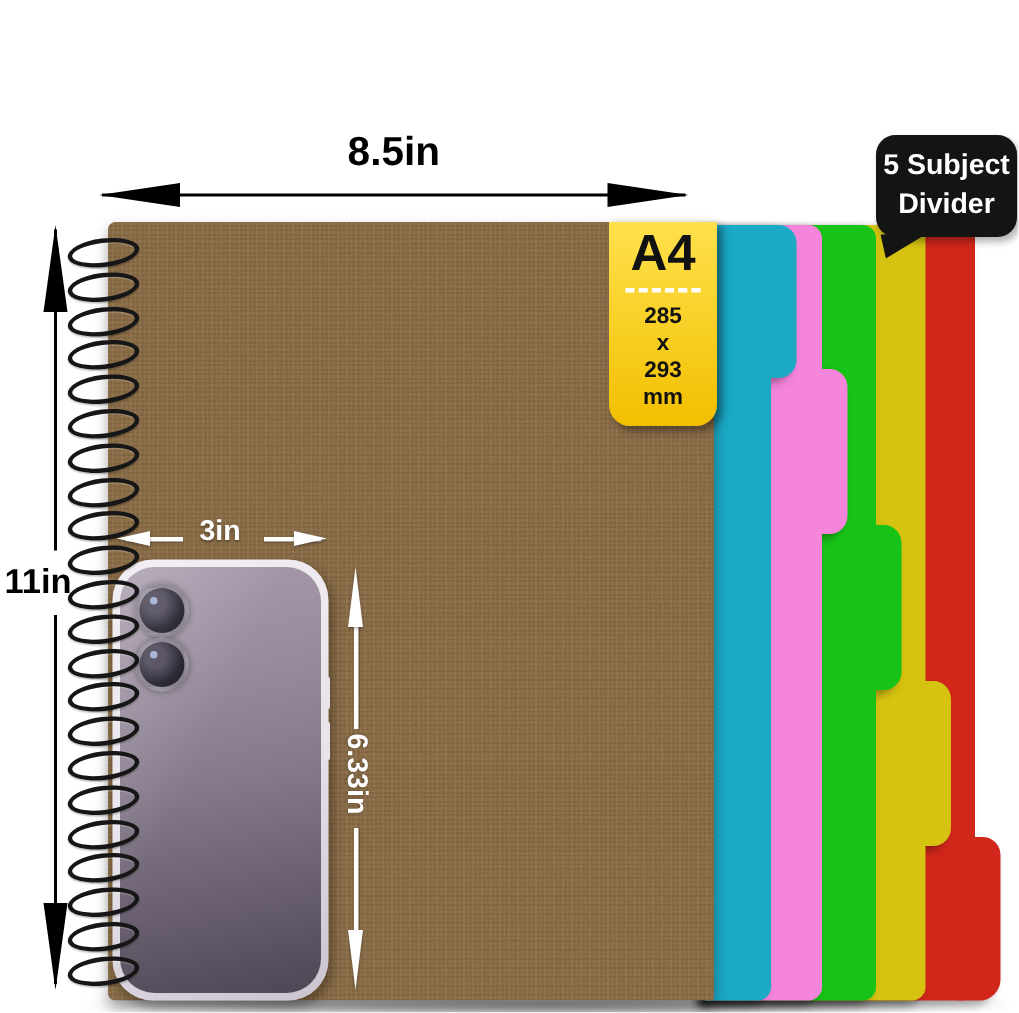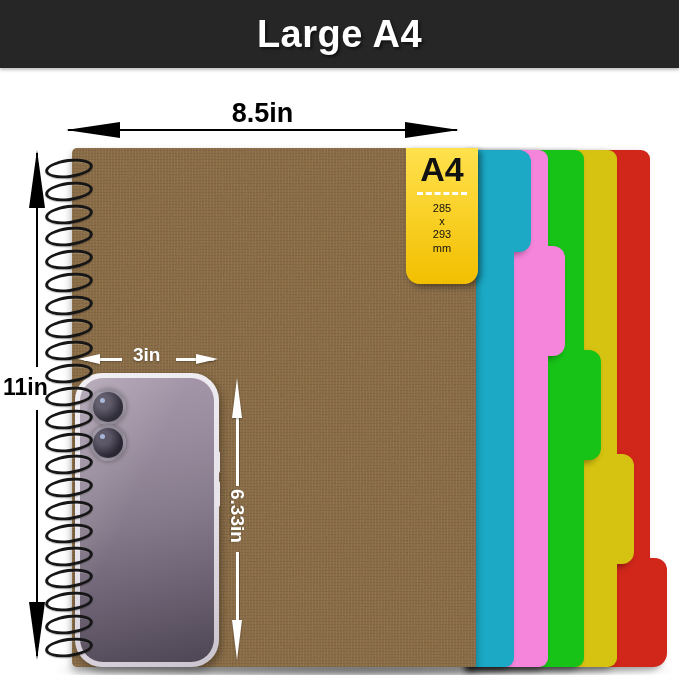--- a/index.html
+++ b/index.html
@@ -11,21 +11,21 @@
   .header{
     position:absolute;left:0;top:0;width:100%;height:68px;
     background:var(--header-bg);display:flex;align-items:center;justify-content:center;
     box-shadow:0 2px 3px rgba(0,0,0,.25);z-index:90;
   }
   .header .title{
     color:var(--header-text);font-size:38px;font-weight:bold;letter-spacing:.5px;
     text-shadow:2px 2px 3px rgba(0,0,0,.55);
   }
   
-  .dim-top-label{position:absolute;left:66px;top:98px;width:393px;text-align:center;
+  .dim-top-label{position:absolute;left:66px;top:86px;width:393px;text-align:center;
     font-size:27px;font-weight:bold;color:#000;z-index:10;}
   .dim-top-line{position:absolute;left:68px;top:129px;width:389px;height:2px;background:#000;z-index:10;}
   .head-left{position:absolute;left:66px;top:122px;width:0;height:0;z-index:11;
     border-right:54px solid #000;border-top:8px solid transparent;border-bottom:8px solid transparent;}
   .head-right{position:absolute;left:405px;top:122px;width:0;height:0;z-index:11;
     border-left:54px solid #000;border-top:8px solid transparent;border-bottom:8px solid transparent;}
   
   .dim-left-label{position:absolute;left:3px;top:374px;font-size:23px;font-weight:bold;color:#000;z-index:10;}
   .vseg{position:absolute;left:36px;width:2px;background:#000;z-index:10;}
   .vseg.s1{top:153px;height:214px;}
@@ -62,21 +62,21 @@
   .d-2 .sheet,.d-2 .tab{background:var(--d2);}
   .d-3 .sheet,.d-3 .tab{background:var(--d3);}
   .d-4 .sheet,.d-4 .tab{background:var(--d4);}
   
   .badge{position:absolute;left:406px;top:148px;width:72px;height:136px;z-index:75;
     background:linear-gradient(180deg,var(--badge-top) 0%,var(--badge-bottom) 100%);
     border-radius:0 0 14px 14px;box-shadow:3px 3px 6px rgba(0,0,0,.4);
     display:flex;flex-direction:column;align-items:center;color:#111;}
   .badge .a4{font-size:34px;font-weight:800;margin-top:4px;line-height:1;}
   .badge .dash{width:50px;border-top:3px dashed #fff;margin:6px 0 7px;}
-  .badge .num{font-size:11px;font-weight:normal;line-height:1.2;text-align:center;}
+  .badge .num{font-size:15px;font-weight:bold;line-height:1.2;text-align:center;}
   
   .bubble{position:absolute;left:584px;top:90px;width:90px;z-index:80;
     background:var(--callout-bg);border-radius:13px;color:#fff;text-align:center;
     font-size:19px;font-weight:bold;line-height:1.35;padding:8px 2px 9px;
     box-shadow:2px 3px 5px rgba(0,0,0,.3);}
   .bubble .tail{position:absolute;left:3px;bottom:-14px;width:30px;height:16px;
     background:var(--callout-bg);clip-path:polygon(0 0,100% 0,12% 100%);}
   
   .phone{position:absolute;left:75px;top:373px;width:144px;height:294px;z-index:71;
     border-radius:27px;background:linear-gradient(150deg,#f2eff4 0%,var(--case) 50%,#c9c3cd 100%);
@@ -124,23 +124,20 @@
     filter:drop-shadow(0 1px 1px rgba(0,0,0,.3));}
   .whead-dn{position:absolute;left:232px;top:620px;width:0;height:0;z-index:74;
     border-top:40px solid #fff;border-left:5.5px solid transparent;border-right:5.5px solid transparent;
     filter:drop-shadow(0 1px 1px rgba(0,0,0,.3));}
 </style>
 </head>
 <body>
 
 <div class="stage">
 
-  <div class="header">
-    <span class="title">Large A4</span>
-  </div>
 
   <div>
     <div class="dim-top-label">8.5in</div>
     <div class="dim-top-line"></div>
     <div class="head-left"></div>
     <div class="head-right"></div>
   </div>
 
   <div>
     <div class="dim-left-label">11in</div>
@@ -240,14 +237,19 @@
   </div>
 
   <div>
     <div class="wdim w633-label">6.33in</div>
     <div class="wline-v w633-ltop"></div>
     <div class="wline-v w633-lbot"></div>
     <div class="whead-up"></div>
     <div class="whead-dn"></div>
   </div>
 
+  <div class="bubble">
+    <div>5 Subject</div>
+    <div>Divider</div>
+    <div class="tail"></div>
+  </div>
 
 </div>
 
 </body></html>

